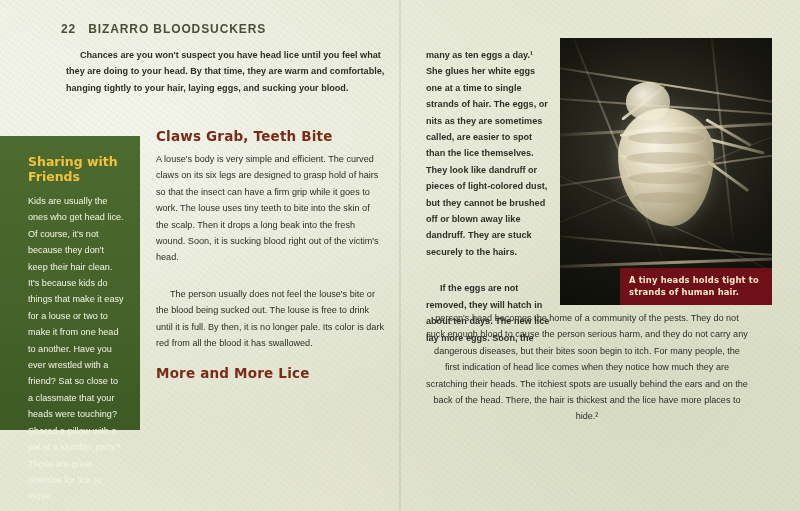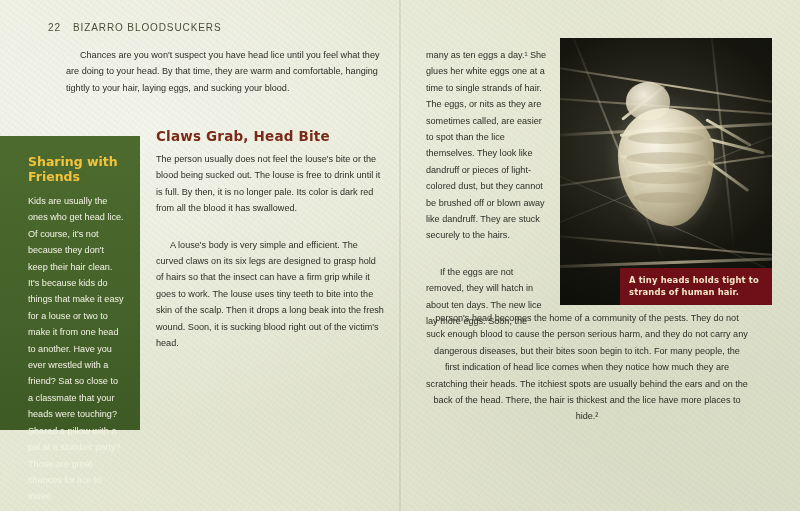--- a/index.html
+++ b/index.html
@@ -35,56 +35,57 @@
   .gutter {
     position: absolute;
     left: 399px; top: 0; width: 2px; height: 511px;
     background: linear-gradient(to right, rgba(150,155,125,0.12), rgba(120,126,95,0.22), rgba(150,155,125,0.10));
   }
 
   
   .runhead {
     position: absolute;
     top: 22px;
-    font-size: 10px;
+    font-size: 12px;
     letter-spacing: .9px;
     color: #4a4f38;
-    font-weight: 400;
+    font-weight: 700;
     text-transform: uppercase;
     white-space: nowrap;
+    margin-left: 13px;
   }
   .runhead .folio { color: #4a4f38; }
   #runhead-left { left: 48px; }
   #runhead-right { right: 48px; }
   .runhead .sep { display: inline-block; width: 12px; }
 
   
   .col {
     position: absolute;
     font-size: 9.1px;
     line-height: 16.4px;
     color: #2d2f26;
     text-align: left;
   }
   .col p { margin: 0; }
   .col p + p { text-indent: 14px; margin-top: 20px; }
 
   
   #intro {
-    left: 66px; top: 47px; width: 320px;
+    left: 66px; top: 47px; width: 320px; font-weight: bold;
   }
 
   
   #left-main {
     left: 156px; top: 128px; width: 228px;
   }
 
   
   #right-col-a {
-    left: 426px; top: 47px; width: 125px;
+    left: 426px; top: 47px; width: 125px; font-weight: bold;
   }
   #right-col-b {
     left: 426px; top: 310px; width: 322px; text-align: center;
   }
 
   
   h2.subhead {
     font-family: "DejaVu Sans", sans-serif;
     font-size: 13.5px;
     line-height: 16px;
@@ -190,24 +191,25 @@
 
   <div class="runhead" id="runhead-left">
     <span class="folio">22</span><span class="sep"></span><span>Bizarro Bloodsuckers</span>
   </div>
 
   <div class="col" id="intro">
     <p style="text-indent:14px">Chances are you won't suspect you have head lice until you feel what they are doing to your head. By that time, they are warm and comfortable, hanging tightly to your hair, laying eggs, and sucking your blood.</p>
   </div>
 
   <div class="col" id="left-main">
-    <h2 class="subhead">Claws Grab, Head Bite</h2>
+    <h2 class="subhead">Claws Grab, Teeth Bite</h2>
+    <p>A louse's body is very simple and efficient. The curved claws on its six legs are designed to grasp hold of hairs so that the insect can have a firm grip while it goes to work. The louse uses tiny teeth to bite into the skin of the scalp. Then it drops a long beak into the fresh wound. Soon, it is sucking blood right out of the victim's head.</p>
     <p>The person usually does not feel the louse's bite or the blood being sucked out. The louse is free to drink until it is full. By then, it is no longer pale. Its color is dark red from all the blood it has swallowed.</p>
-    <p>A louse's body is very simple and efficient. The curved claws on its six legs are designed to grasp hold of hairs so that the insect can have a firm grip while it goes to work. The louse uses tiny teeth to bite into the skin of the scalp. Then it drops a long beak into the fresh wound. Soon, it is sucking blood right out of the victim's head.</p>
     <div class="spacer-head"></div>
+    <h2 class="subhead">More and More Lice</h2>
   </div>
 
   <div id="sidebar">
     <div id="sidebar-title">Sharing with Friends</div>
     <div id="sidebar-body">Kids are usually the ones who get head lice. Of course, it's not because they don't keep their hair clean. It's because kids do things that make it easy for a louse or two to make it from one head to another. Have you ever wrestled with a friend? Sat so close to a classmate that your heads were touching? Shared a pillow with a pal at a slumber party? Those are great chances for lice to move.</div>
   </div>
 
   <div class="col" id="right-col-a">
     <p style="text-indent:0">many as ten eggs a day.¹ She glues her white eggs one at a time to single strands of hair. The eggs, or nits as they are sometimes called, are easier to spot than the lice themselves. They look like dandruff or pieces of light-colored dust, but they cannot be brushed off or blown away like dandruff. They are stuck securely to the hairs.</p>
     <p>If the eggs are not removed, they will hatch in about ten days. The new lice lay more eggs. Soon, the</p>

